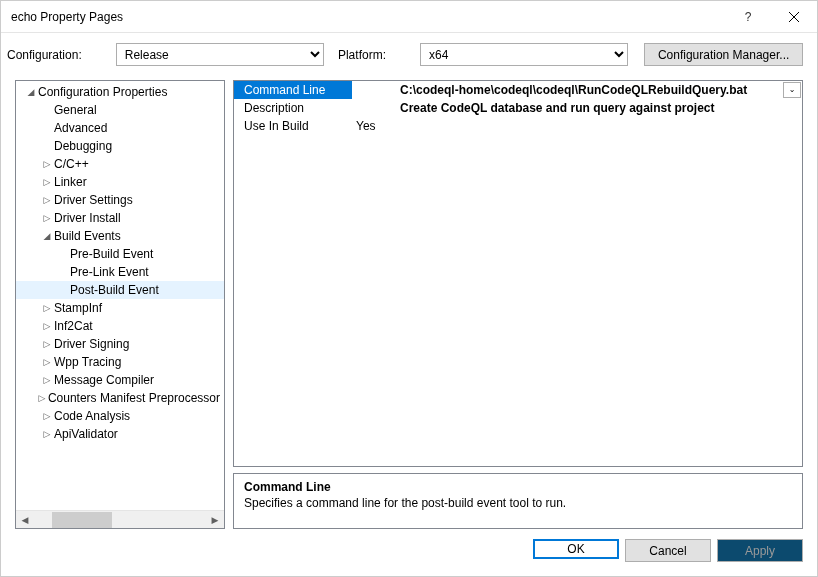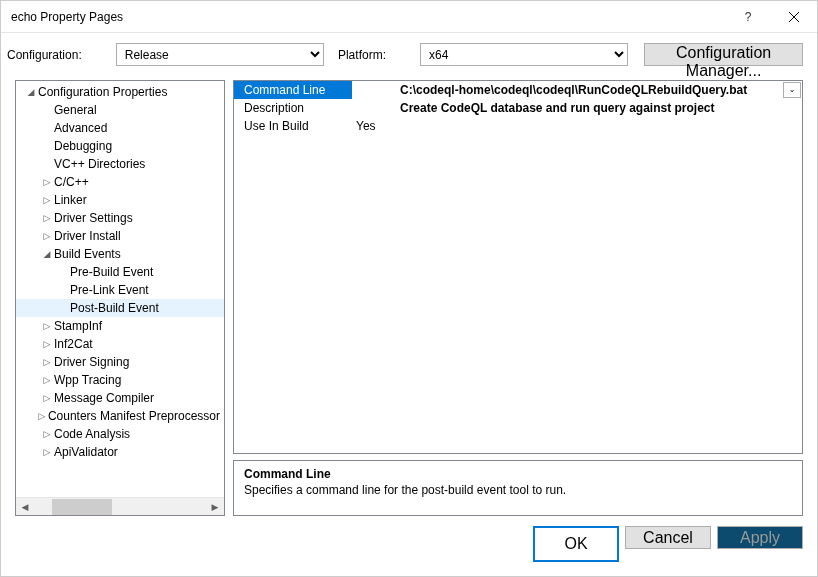--- a/index.html
+++ b/index.html
@@ -50,28 +50,28 @@
     height: 23px;
     border: 1px solid #adadad;
     background: #fff;
     padding: 0 4px;
     margin-left: 24px;
   }
   #cfg-combo { width: 210px; }
   #plat-combo { width: 210px; }
   .btn {
     font-family: inherit;
-    font-size: 16px;
+    font-size: 12px;
     height: 23px;
     padding: 0 12px;
     background: #e1e1e1;
     border: 1px solid #adadad;
     cursor: default;
   }
-  .btn.primary { background: #fff; border: 2px solid #0078d7; height: 36px; margin-left: 20px; }
+  .btn.primary { background: #fff; border: 2px solid #0078d7; height: 20px; margin-left: 20px; }
   .btn.disabled { color: #999; background: #0c4a6e; }
   .content {
     flex: 1;
     display: flex;
     padding: 0 14px 0 14px;
     gap: 8px;
     min-height: 0;
   }
   .tree-panel {
     width: 210px;
@@ -240,25 +240,20 @@
             <span class="exp blank">▷</span>
             <span>Advanced</span>
           </div>
           <div class="node">
             <span class="indent" style="width: 24px;"></span>
             <span class="exp blank">▷</span>
             <span>Debugging</span>
           </div>
           <div class="node">
             <span class="indent" style="width: 24px;"></span>
-            <span class="exp blank">▷</span>
-            <span>VC++ Directories</span>
-          </div>
-          <div class="node">
-            <span class="indent" style="width: 24px;"></span>
             <span class="exp">▷</span>
             <span>C/C++</span>
           </div>
           <div class="node">
             <span class="indent" style="width: 24px;"></span>
             <span class="exp">▷</span>
             <span>Linker</span>
           </div>
           <div class="node">
             <span class="indent" style="width: 24px;"></span>

